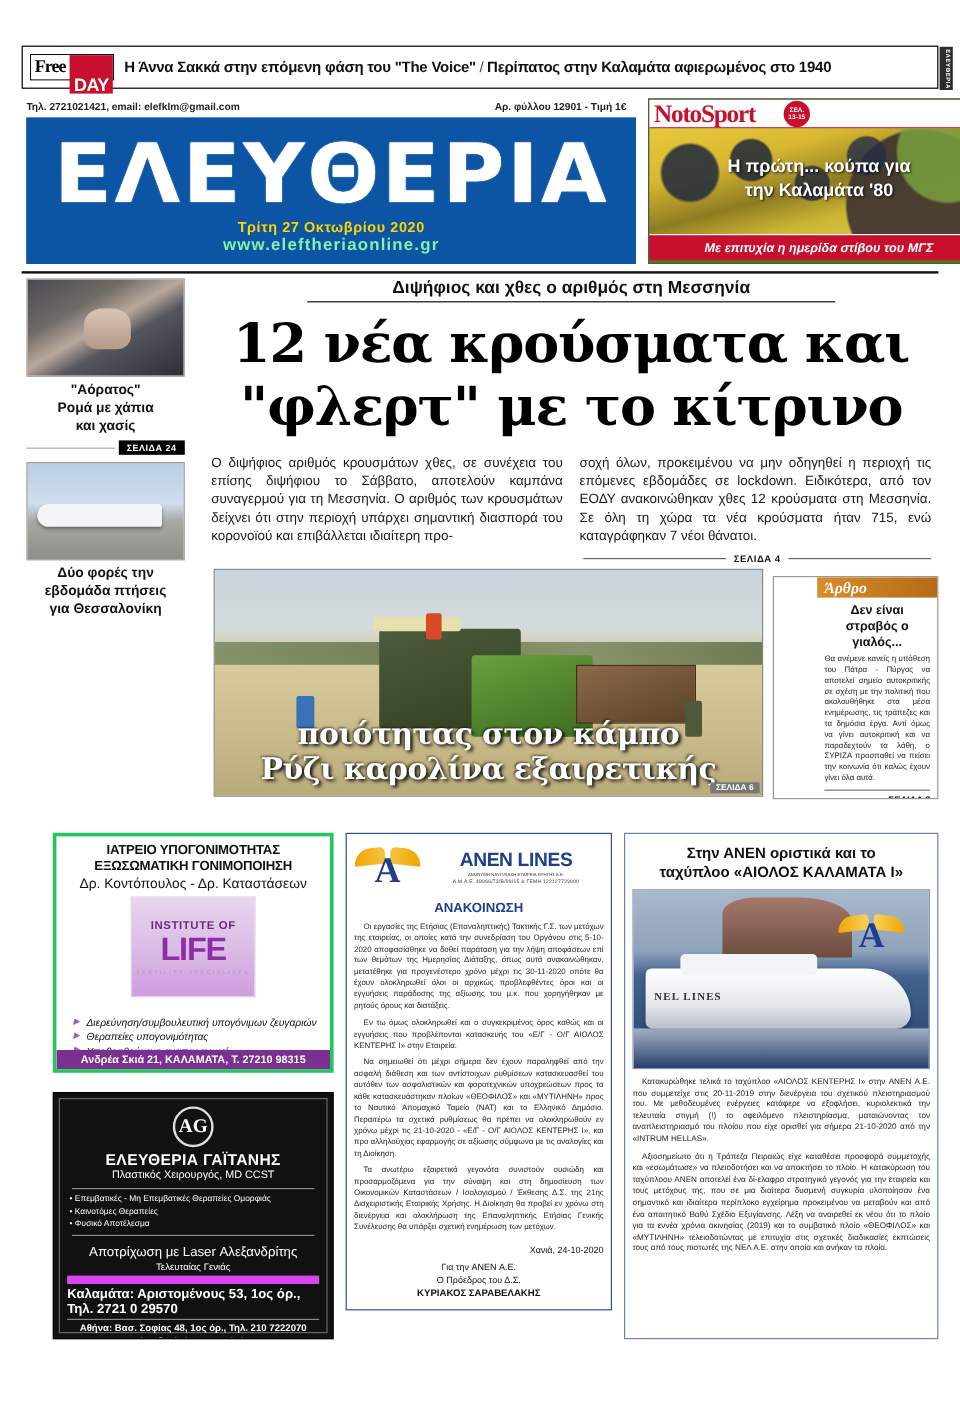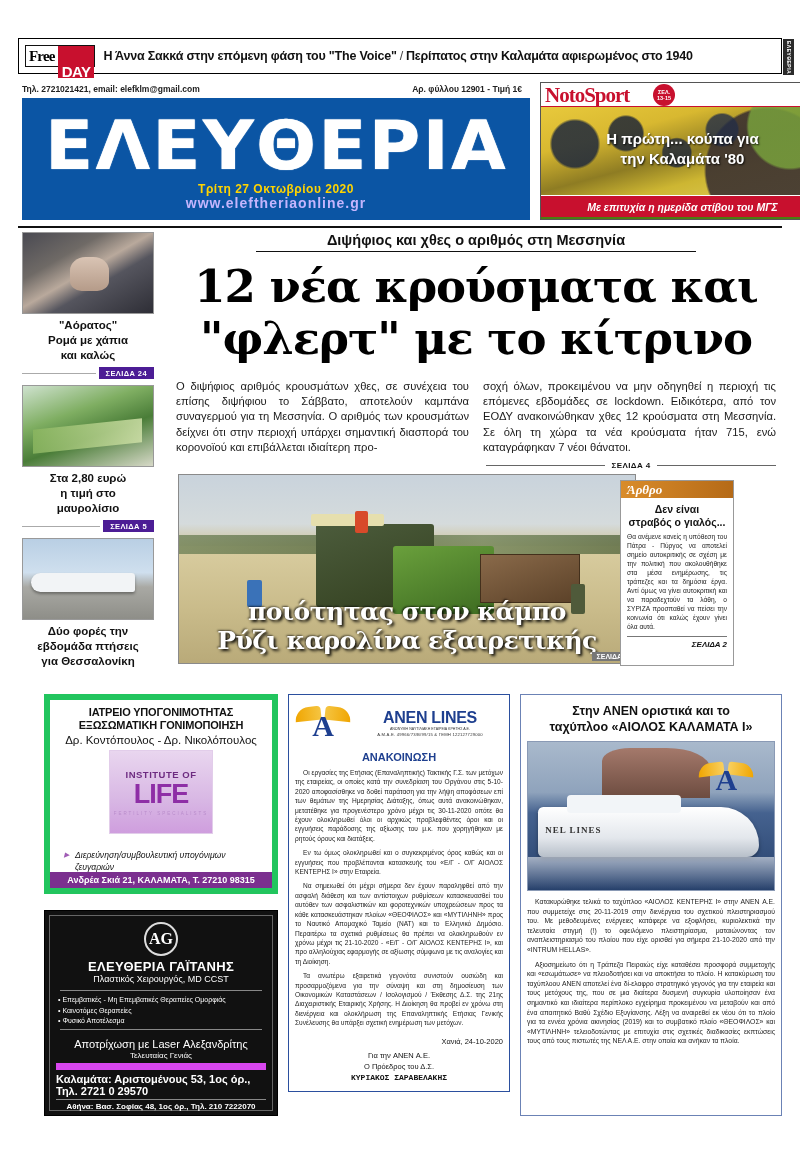--- a/index.html
+++ b/index.html
@@ -67,21 +67,21 @@
     font-size:68px; font-weight:bold; color:#fff;
     letter-spacing:2px; line-height:84px;
     transform:scaleX(1.04);
     text-shadow:0 0 1px #fff;
   }
   .masthead-date {
     color:#ffd400; font-size:12px; font-weight:bold; letter-spacing:.5px;
     margin-top:-6px;
   }
   .masthead-url {
-    color:#c4b5fd; font-size:14px; font-weight:bold; letter-spacing:1px;
+    color:#86efac; font-size:14px; font-weight:bold; letter-spacing:1px;
     margin-top:-1px;
   }
 
   
   .notosport {
     position:absolute; left:540px; top:82px; width:285px; height:138px;
     border:1px solid #555; background:#4d7c0f; overflow:hidden;
   }
   .ns-head {
     height:24px; display:flex; align-items:center; padding-left:4px; position:relative;
@@ -147,21 +147,21 @@
     content:""; position:absolute; left:6%; top:42%; width:80%; height:24%;
     background:#f2f4f6; border-radius:40px 14px 10px 40px; box-shadow:0 2px 3px rgba(0,0,0,.35);
   }
   .sb-cap {
     text-align:center; font-size:11.5px; font-weight:bold; line-height:15px;
     padding:4px 2px 2px;
   }
   .sb-pagerow { display:flex; align-items:center; gap:3px; padding-top:2px; }
   .sb-pagerow .rule { flex:1; height:1px; background:#aaa; }
   .sb-page {
-    background:#4c1d95; color:#fff; font-size:7.5px; font-weight:bold;
+    background:#000000; color:#fff; font-size:7.5px; font-weight:bold;
     padding:1.5px 7px; letter-spacing:.4px;
   }
 
   
   .main { position:absolute; left:170px; top:232px; width:612px; }
   .kicker {
     text-align:center; font-size:14.5px; font-weight:bold;
     border-bottom:1.6px solid #111; padding-bottom:3px;
     display:block; width:440px; margin:0 auto;
   }
@@ -230,22 +230,22 @@
     font-size:25px; line-height:29px; letter-spacing:-.5px;
     text-shadow:2px 2px 3px rgba(0,0,0,.9), -1px -1px 2px rgba(0,0,0,.6);
   }
   .photo-page {
     position:absolute; right:2px; bottom:2px; background:#777; color:#fff;
     font-size:7px; font-weight:bold; padding:1px 5px;
   }
 
   
   .arthro {
-    position:absolute; left:620px; top:480px; width:114px; height:186px;
-    border:1px solid #999; background:#fff; overflow:hidden;
+    position:absolute; left:644px; top:480px; width:138px; height:186px;
+    border:1px solid #999; background:#fff; overflow:hidden;padding-left:36px;
   }
   .arthro-head {
     height:17px; background:linear-gradient(90deg,#d98c2b,#b56a17);
     color:#fff; font-family:"Liberation Serif", serif; font-style:italic;
     font-weight:bold; font-size:13px; padding-left:6px; line-height:17px;
   }
   .arthro-title {
     text-align:center; font-size:10.5px; font-weight:bold; line-height:13px;
     padding:5px 4px 3px;
   }
@@ -253,21 +253,21 @@
     font-size:6.6px; line-height:9px; text-align:justify; padding:0 6px; color:#222;
   }
   .arthro-foot {
     border-top:1px solid #777; margin:5px 6px 0; padding-top:3px;
     text-align:right; font-size:8px; font-weight:bold; font-style:italic;
   }
 
   
   .ad-fertility {
     position:absolute; left:44px; top:694px; width:234px; height:200px;
-    border:6px solid #22c55e; background:#fff; overflow:hidden;
+    border:3px solid #22c55e; background:#fff; overflow:hidden;
   }
   .adf-title {
     text-align:center; font-size:11px; font-weight:bold; line-height:13px;
     padding:6px 4px 2px; letter-spacing:-.2px;
   }
   .adf-docs { text-align:center; font-size:11.5px; padding-bottom:4px; }
   .adf-logo {
     width:104px; height:84px; margin:0 auto;
     background:linear-gradient(180deg,#e9d6ef,#d8b7e4 60%,#cf9ede);
     display:flex; flex-direction:column; align-items:center; justify-content:center;
@@ -337,21 +337,21 @@
   .anen-brand .sub1 { font-size:3.6px; color:#333; line-height:5px; }
   .anen-brand .sub2 { font-size:4.2px; color:#333; letter-spacing:.2px; }
   .anen-anno {
     text-align:center; font-size:11px; font-weight:bold; color:#1e3f8f;
     padding:6px 0 5px;
   }
   .anen-body { font-size:6.6px; line-height:9.4px; text-align:justify; color:#222; }
   .anen-body p { margin:0 0 5px; text-indent:8px; }
   .anen-place { text-align:right; font-size:7.5px; padding-top:4px; }
   .anen-sign { text-align:center; font-size:7.5px; line-height:11px; padding-top:4px; }
-  .anen-sign .strong { font-weight:bold; font-size:8px;font-family:Liberation Mono, monospace; }
+  .anen-sign .strong { font-weight:bold; font-size:8px; }
 
   .ad-anen-art {
     position:absolute; left:520px; top:694px; width:262px; height:422px;
     border:1px solid #6b82b5; background:#fff; padding:6px; overflow:hidden;
   }
   .aa-title {
     text-align:center; font-size:12.5px; font-weight:bold; line-height:16px; padding:2px 4px 6px;
   }
   .aa-photo {
     height:150px; border:1px solid #8a9ab5; position:relative; overflow:hidden;
@@ -437,40 +437,28 @@
 
   <div class="hr-thick" style="top:226px"></div>
 
   <div class="sidebar">
 
     <div class="sb-item">
       <div class="sb-photo p1"></div>
       <div class="sb-cap">
         <div>"Αόρατος"</div>
         <div>Ρομά με χάπια</div>
-        <div>και καλώς</div>
+        <div>και χασίς</div>
       </div>
       <div class="sb-pagerow">
         <span class="rule"></span>
         <span class="sb-page">ΣΕΛΙΔΑ 24</span>
       </div>
     </div>
 
-    <div class="sb-item">
-      <div class="sb-photo p2"></div>
-      <div class="sb-cap">
-        <div>Στα 2,80 ευρώ</div>
-        <div>η τιμή στο</div>
-        <div>μαυρολίσιο</div>
-      </div>
-      <div class="sb-pagerow">
-        <span class="rule"></span>
-        <span class="sb-page">ΣΕΛΙΔΑ 5</span>
-      </div>
-    </div>
 
     <div class="sb-item">
       <div class="sb-photo p3"></div>
       <div class="sb-cap">
         <div>Δύο φορές την</div>
         <div>εβδομάδα πτήσεις</div>
         <div>για Θεσσαλονίκη</div>
       </div>
     </div>
 
@@ -518,21 +506,21 @@
     </div>
     <div class="arthro-body">Θα ανέμενε κανείς η υπόθεση του Πάτρα - Πύργος να αποτελεί σημείο αυτοκριτικής σε σχέση με την πολιτική που ακολουθήθηκε στα μέσα ενημέρωσης, τις τράπεζες και τα δημόσια έργα. Αντί όμως να γίνει αυτοκριτική και να παραδεχτούν τα λάθη, ο ΣΥΡΙΖΑ προσπαθεί να πείσει την κοινωνία ότι καλώς έχουν γίνει όλα αυτά.</div>
     <div class="arthro-foot">ΣΕΛΙΔΑ 2</div>
   </div>
 
   <div class="ad-fertility">
     <div class="adf-title">
       <div>ΙΑΤΡΕΙΟ ΥΠΟΓΟΝΙΜΟΤΗΤΑΣ</div>
       <div>ΕΞΩΣΩΜΑΤΙΚΗ ΓΟΝΙΜΟΠΟΙΗΣΗ</div>
     </div>
-    <div class="adf-docs">Δρ. Κοντόπουλος - Δρ. Νικολόπουλος</div>
+    <div class="adf-docs">Δρ. Κοντόπουλος - Δρ. Καταστάσεων</div>
     <div class="adf-logo">
       <div class="l1">INSTITUTE OF</div>
       <div class="l2">LIFE</div>
       <div class="l3">FERTILITY SPECIALISTS</div>
     </div>
     <ul class="adf-list">
       <li>Διερεύνηση/συμβουλευτική υπογόνιμων ζευγαριών</li>
       <li>Θεραπείες υπογονιμότητας</li>
       <li>Υποβοηθούμενη αναπαραγωγή</li>
     </ul>

